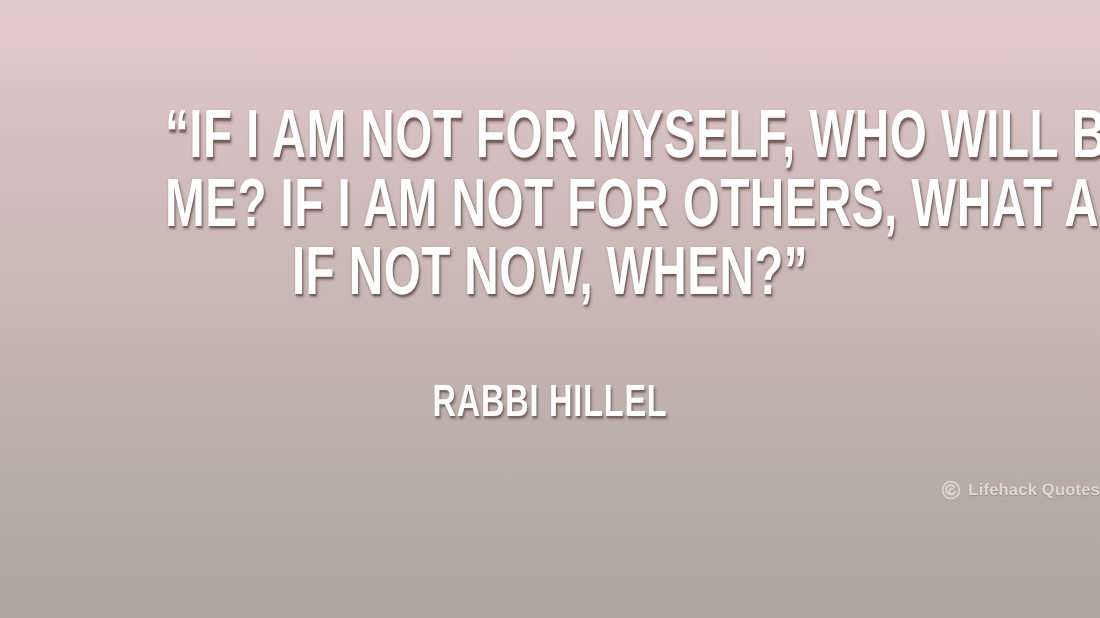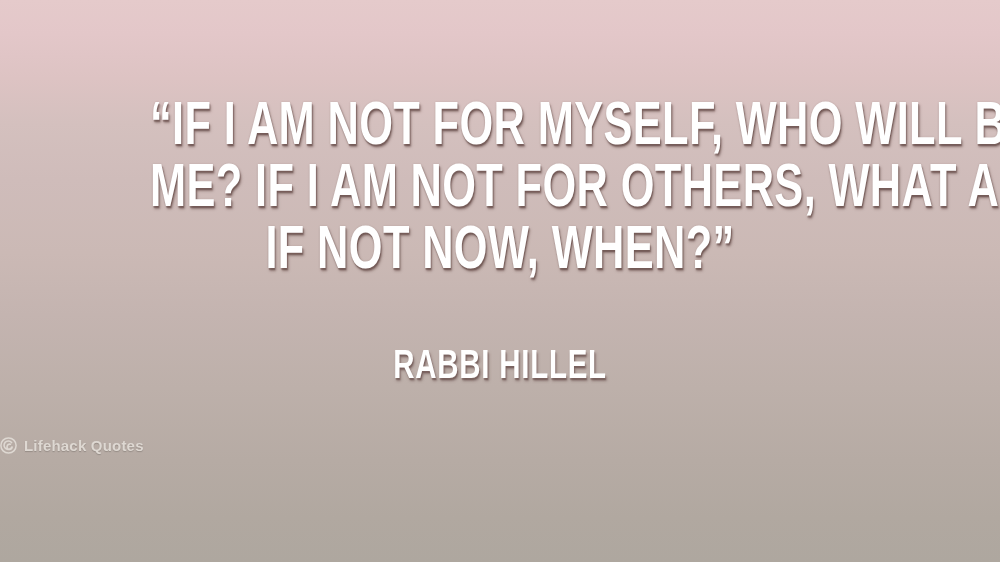--- a/index.html
+++ b/index.html
@@ -92,21 +92,21 @@
 
   
   #footer-watermark {
     position: absolute;
     top: 437px;
     left: 0;
     width: 1000px;
     display: flex;
     flex-direction: row;
     align-items: center;
-    justify-content: flex-start;
+    justify-content: flex-end;
     gap: 7px;
     -webkit-user-select: none;
     user-select: none;
   }
 
   #brand-logo-icon {
     display: block;
     width: 17px;
     height: 17px;
     flex: 0 0 auto;

